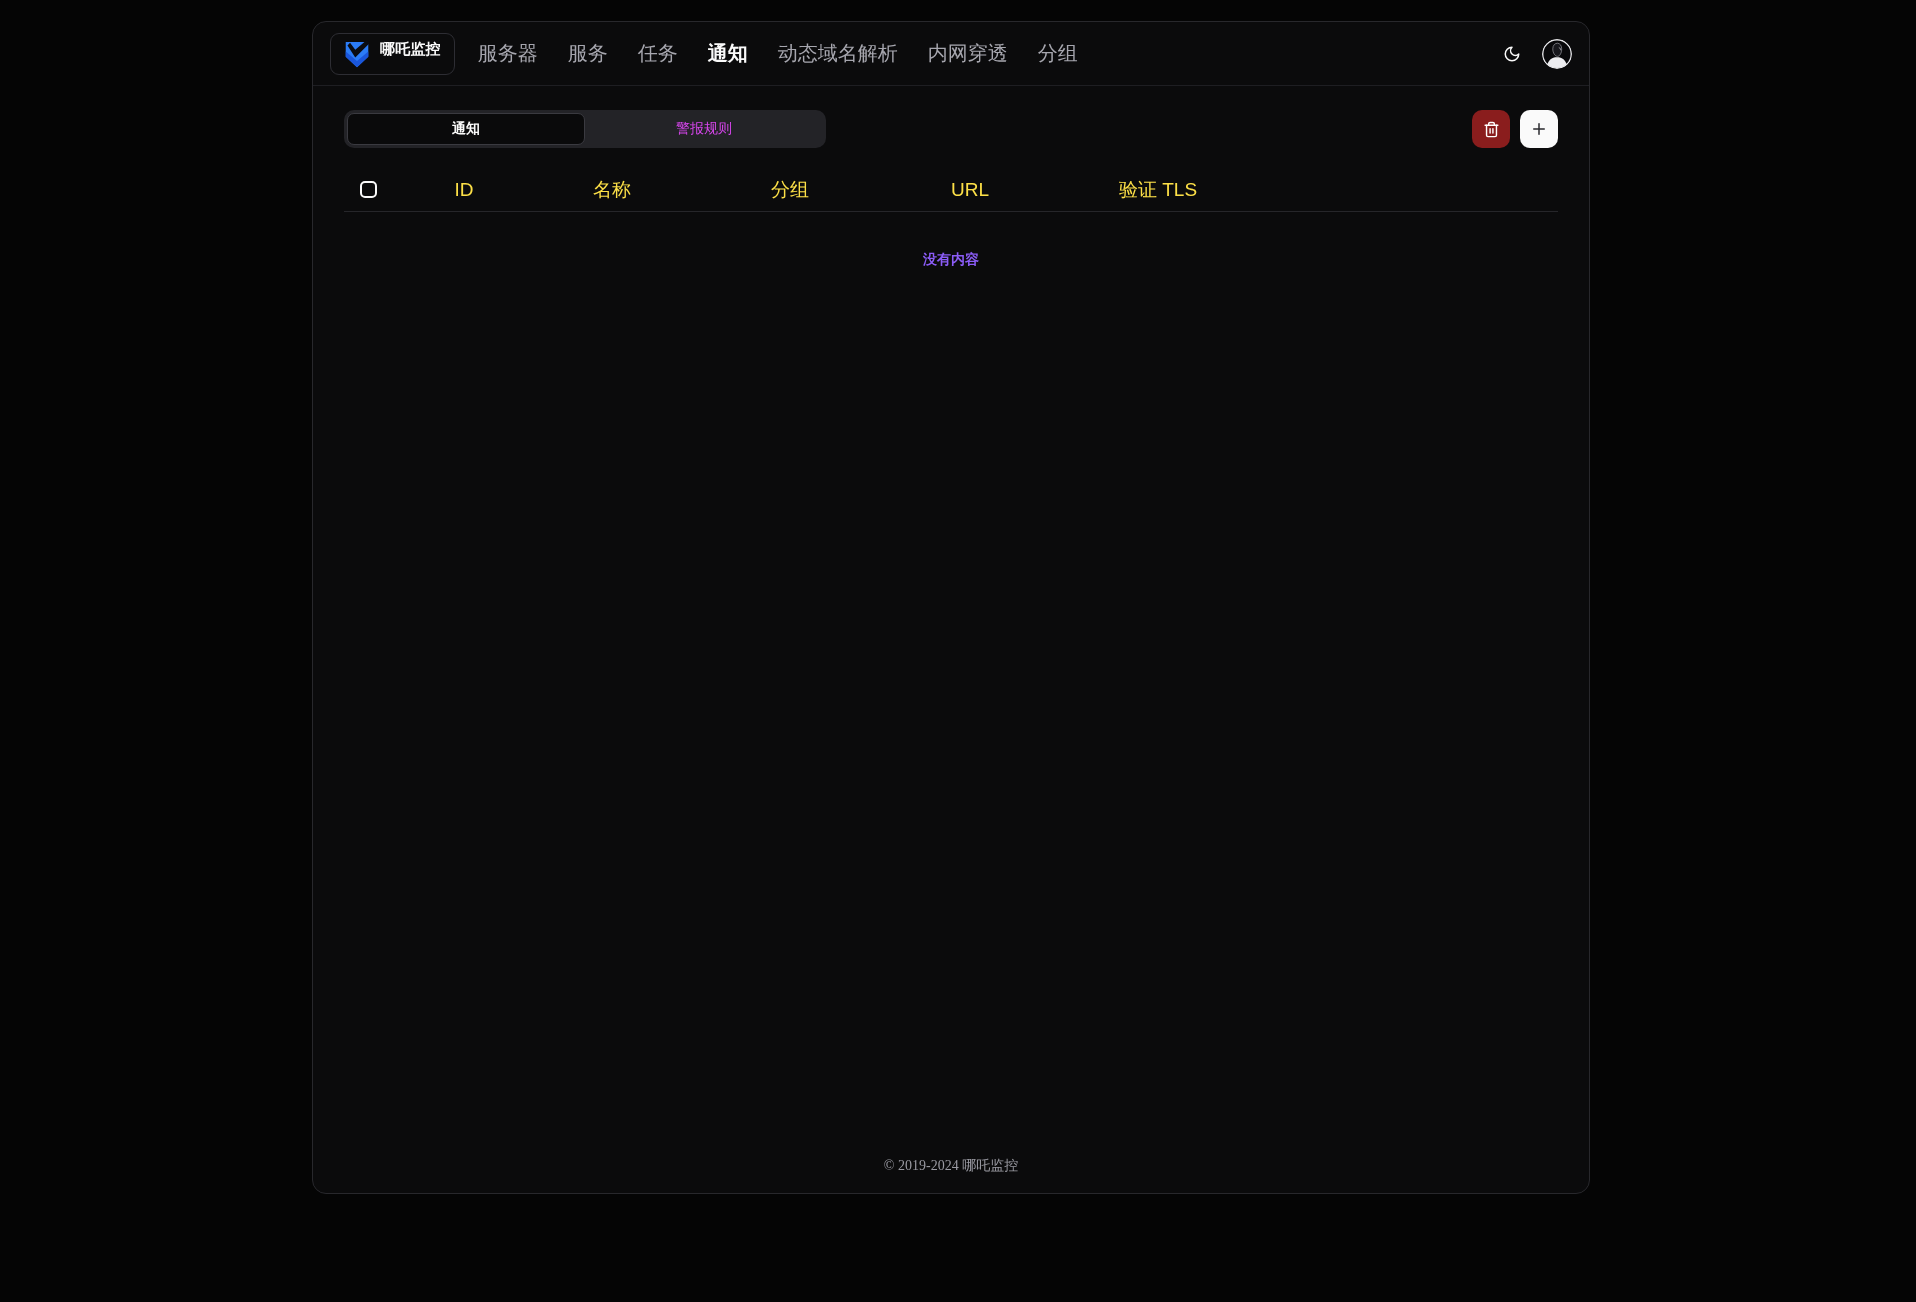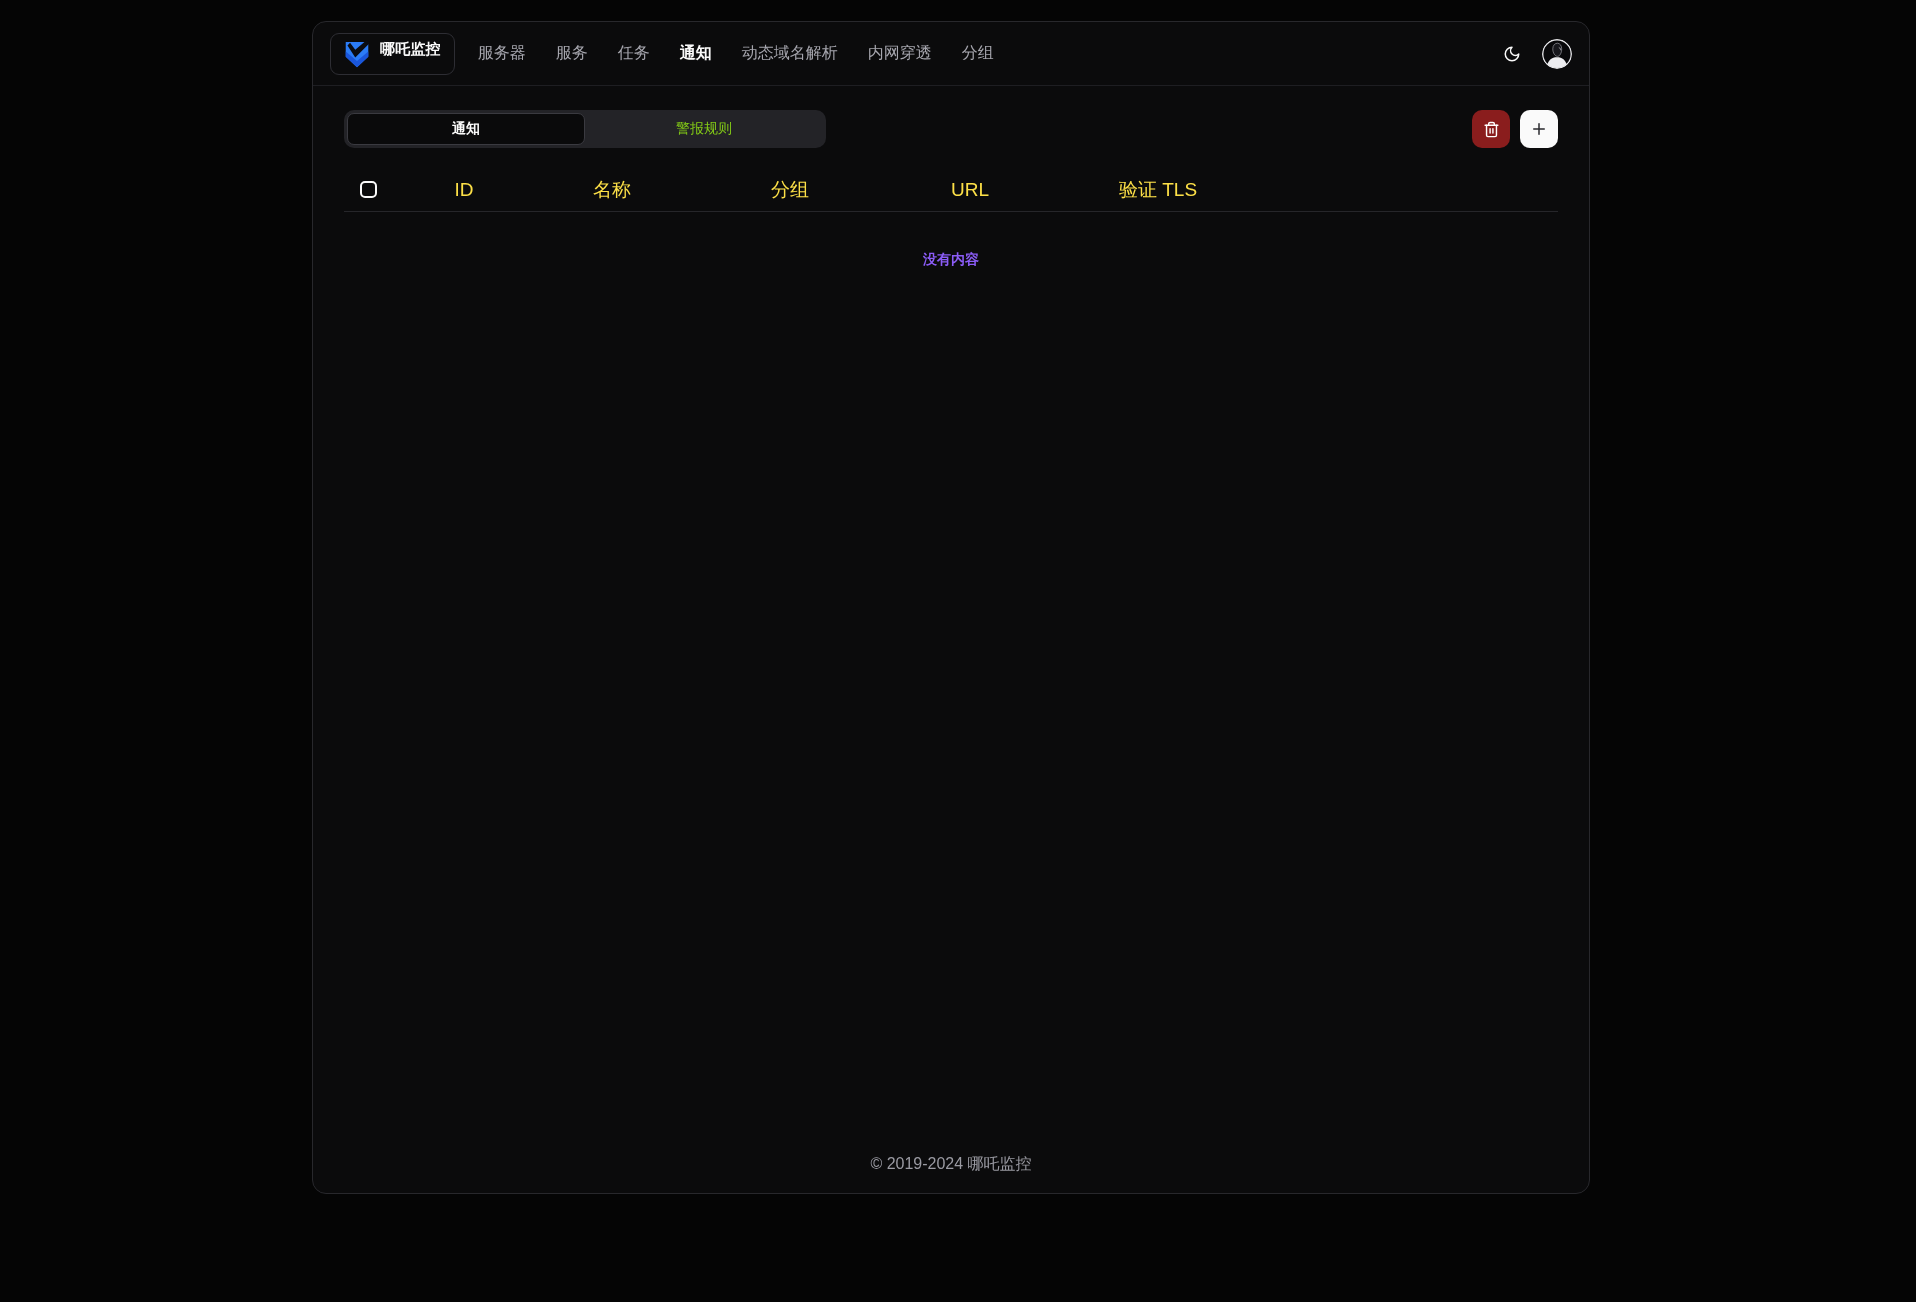--- a/index.html
+++ b/index.html
@@ -16,39 +16,39 @@
     height:64px; display:flex; align-items:center;
     padding:0 17px; border-bottom:1px solid #1e1e22;
   }
   .logo-box {
     display:flex; align-items:flex-start; gap:10px;
     padding:6px 13px; height:42px;
     border:1px solid #2d2d33; border-radius:9px; cursor:pointer;
   }
   .logo-box .brand-name { color:#fafafa; font-size:15px; font-weight:700; letter-spacing:.2px; }
   .nav-list { display:flex; align-items:center; gap:30px; margin-left:23px; }
-  .nav-item { font-size:16px; color:#a6a6ae; cursor:pointer; white-space:nowrap; }
+  .nav-item { font-size:20px; color:#a6a6ae; cursor:pointer; white-space:nowrap; }
   .nav-item.active { color:#fafafa; font-weight:700; }
   .nav-right { margin-left:auto; display:flex; align-items:center; gap:15px; }
   .icon-btn { width:30px; height:30px; display:flex; align-items:center; justify-content:center;
               background:transparent; border:none; cursor:pointer; border-radius:8px; }
   .avatar-btn { width:30px; height:30px; border-radius:50%; overflow:hidden; cursor:pointer;
                 display:flex; align-items:center; justify-content:center; background:transparent; border:none; }
 
   
   .content { padding:24px 31px 0; }
   .toolbar { display:flex; align-items:flex-start; justify-content:space-between; }
 
   .tabs {
     width:482px; height:38px; background:#232327; border-radius:10px;
     display:flex; align-items:center; padding:3px;
   }
   .tab {
     flex:1; height:32px; display:flex; align-items:center; justify-content:center;
-    font-size:14px; color:#84cc16; border-radius:7px; cursor:pointer;
+    font-size:14px; color:#d946ef; border-radius:7px; cursor:pointer;
     border:1px solid transparent; background:transparent;
   }
   .tab.active {
     background:#0a0a0b; border-color:#3a3a40; color:#fafafa; font-weight:700;
   }
 
   .action-btns { display:flex; gap:10px; }
   .btn-sq {
     width:38px; height:38px; border-radius:10px; border:none; cursor:pointer;
     display:flex; align-items:center; justify-content:center;
@@ -66,21 +66,21 @@
     width:17px; height:17px; border:2px solid #fafafa; border-radius:5px;
     background:transparent; cursor:pointer;
   }
   .empty-row { display:block; height:96px; }
   .empty-cell { height:96px; display:flex; align-items:center; justify-content:center;
                 font-size:14px; font-weight:700; color:#8b5cf6; }
 
   
   .footer {
     position:absolute; left:0; right:0; bottom:18px;
-    text-align:center; font-size:16px; color:#9a9aa2;
+    text-align:center; font-size:14px; color:#9a9aa2;font-family:Liberation Serif, serif;
   }
 </style>
 </head>
 <body>
 
 <div class="app-card">
 
   <div class="navbar">
     <div class="logo-box">
       <span style="display:flex;">

